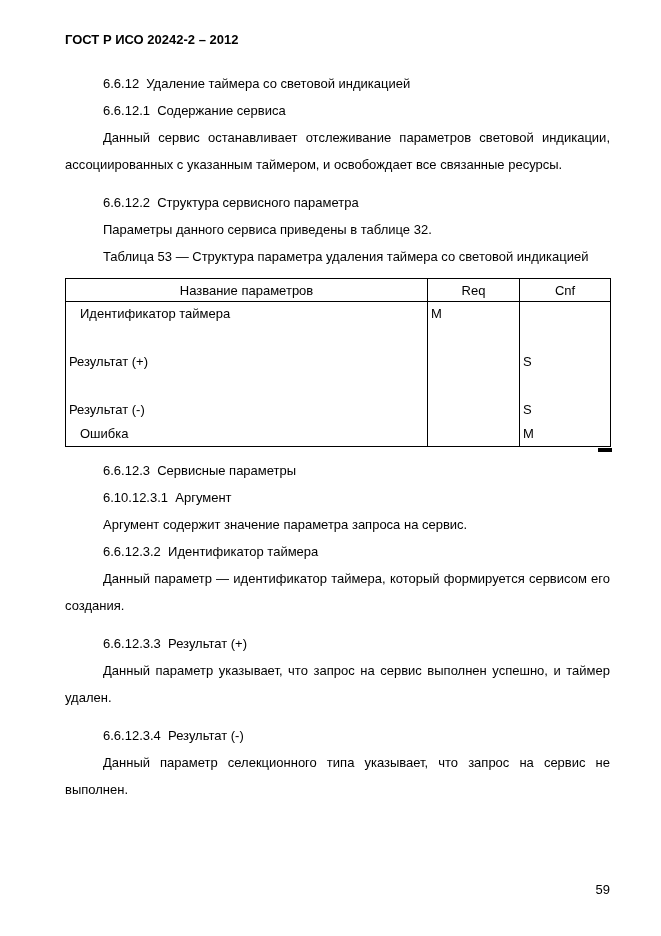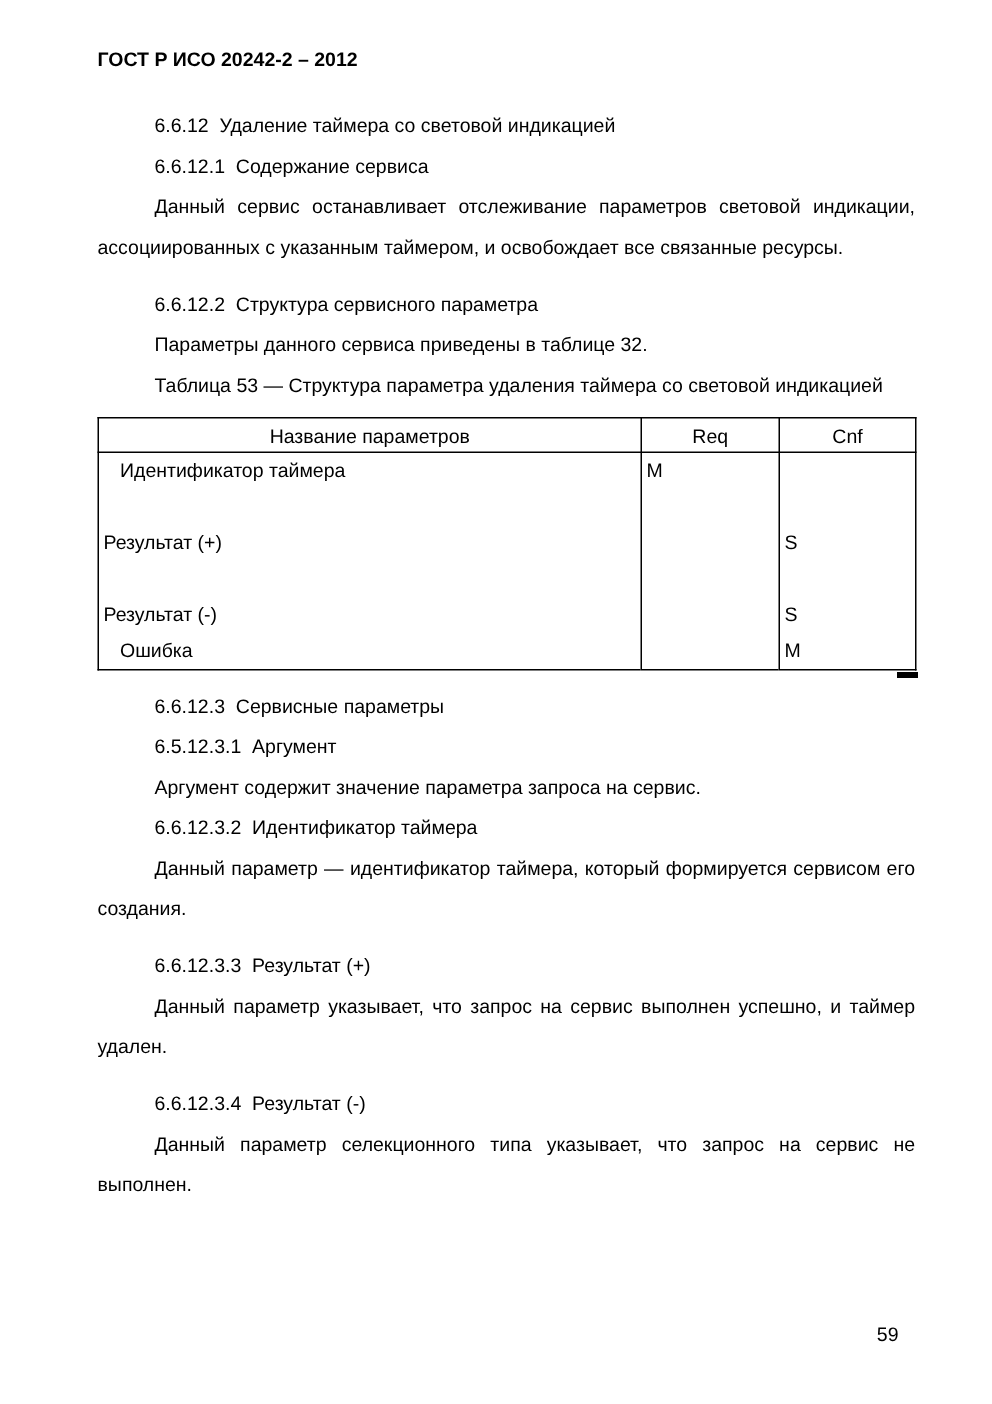--- a/index.html
+++ b/index.html
@@ -71,21 +71,21 @@
   .table-artifact {
     position: absolute;
     right: -2px;
     bottom: -5px;
     width: 14px;
     height: 4px;
     background: #000;
   }
   .page-number {
     position: absolute;
-    right: 62px;
+    right: 51px;
     bottom: 38px;
     line-height: 16px;
   }
 </style>
 </head>
 <body>
 
 <div class="page">
 
   <div class="doc-header">ГОСТ Р ИСО 20242-2 – 2012</div>
@@ -144,21 +144,21 @@
             <td class="cell-req"></td>
             <td class="cell-cnf">M</td>
           </tr>
         </tbody>
     </table>
     <div class="table-artifact"></div>
   </div>
 
   <p class="heading">6.6.12.3  Сервисные параметры</p>
 
-  <p class="heading">6.5.12.3.1  Аргумент</p>
+  <p class="heading">6.10.12.3.1  Аргумент</p>
   <p class="para">Аргумент содержит значение параметра запроса на сервис.</p>
 
   <p class="heading">6.6.12.3.2  Идентификатор таймера</p>
   <p class="para">Данный параметр — идентификатор таймера, который формируется сервисом его создания.</p>
 
   <p class="heading gap">6.6.12.3.3  Результат (+)</p>
   <p class="para">Данный параметр указывает, что запрос на сервис выполнен успешно, и таймер удален.</p>
 
   <p class="heading gap">6.6.12.3.4  Результат (-)</p>
   <p class="para">Данный параметр селекционного типа указывает, что запрос на сервис не выполнен.</p>

